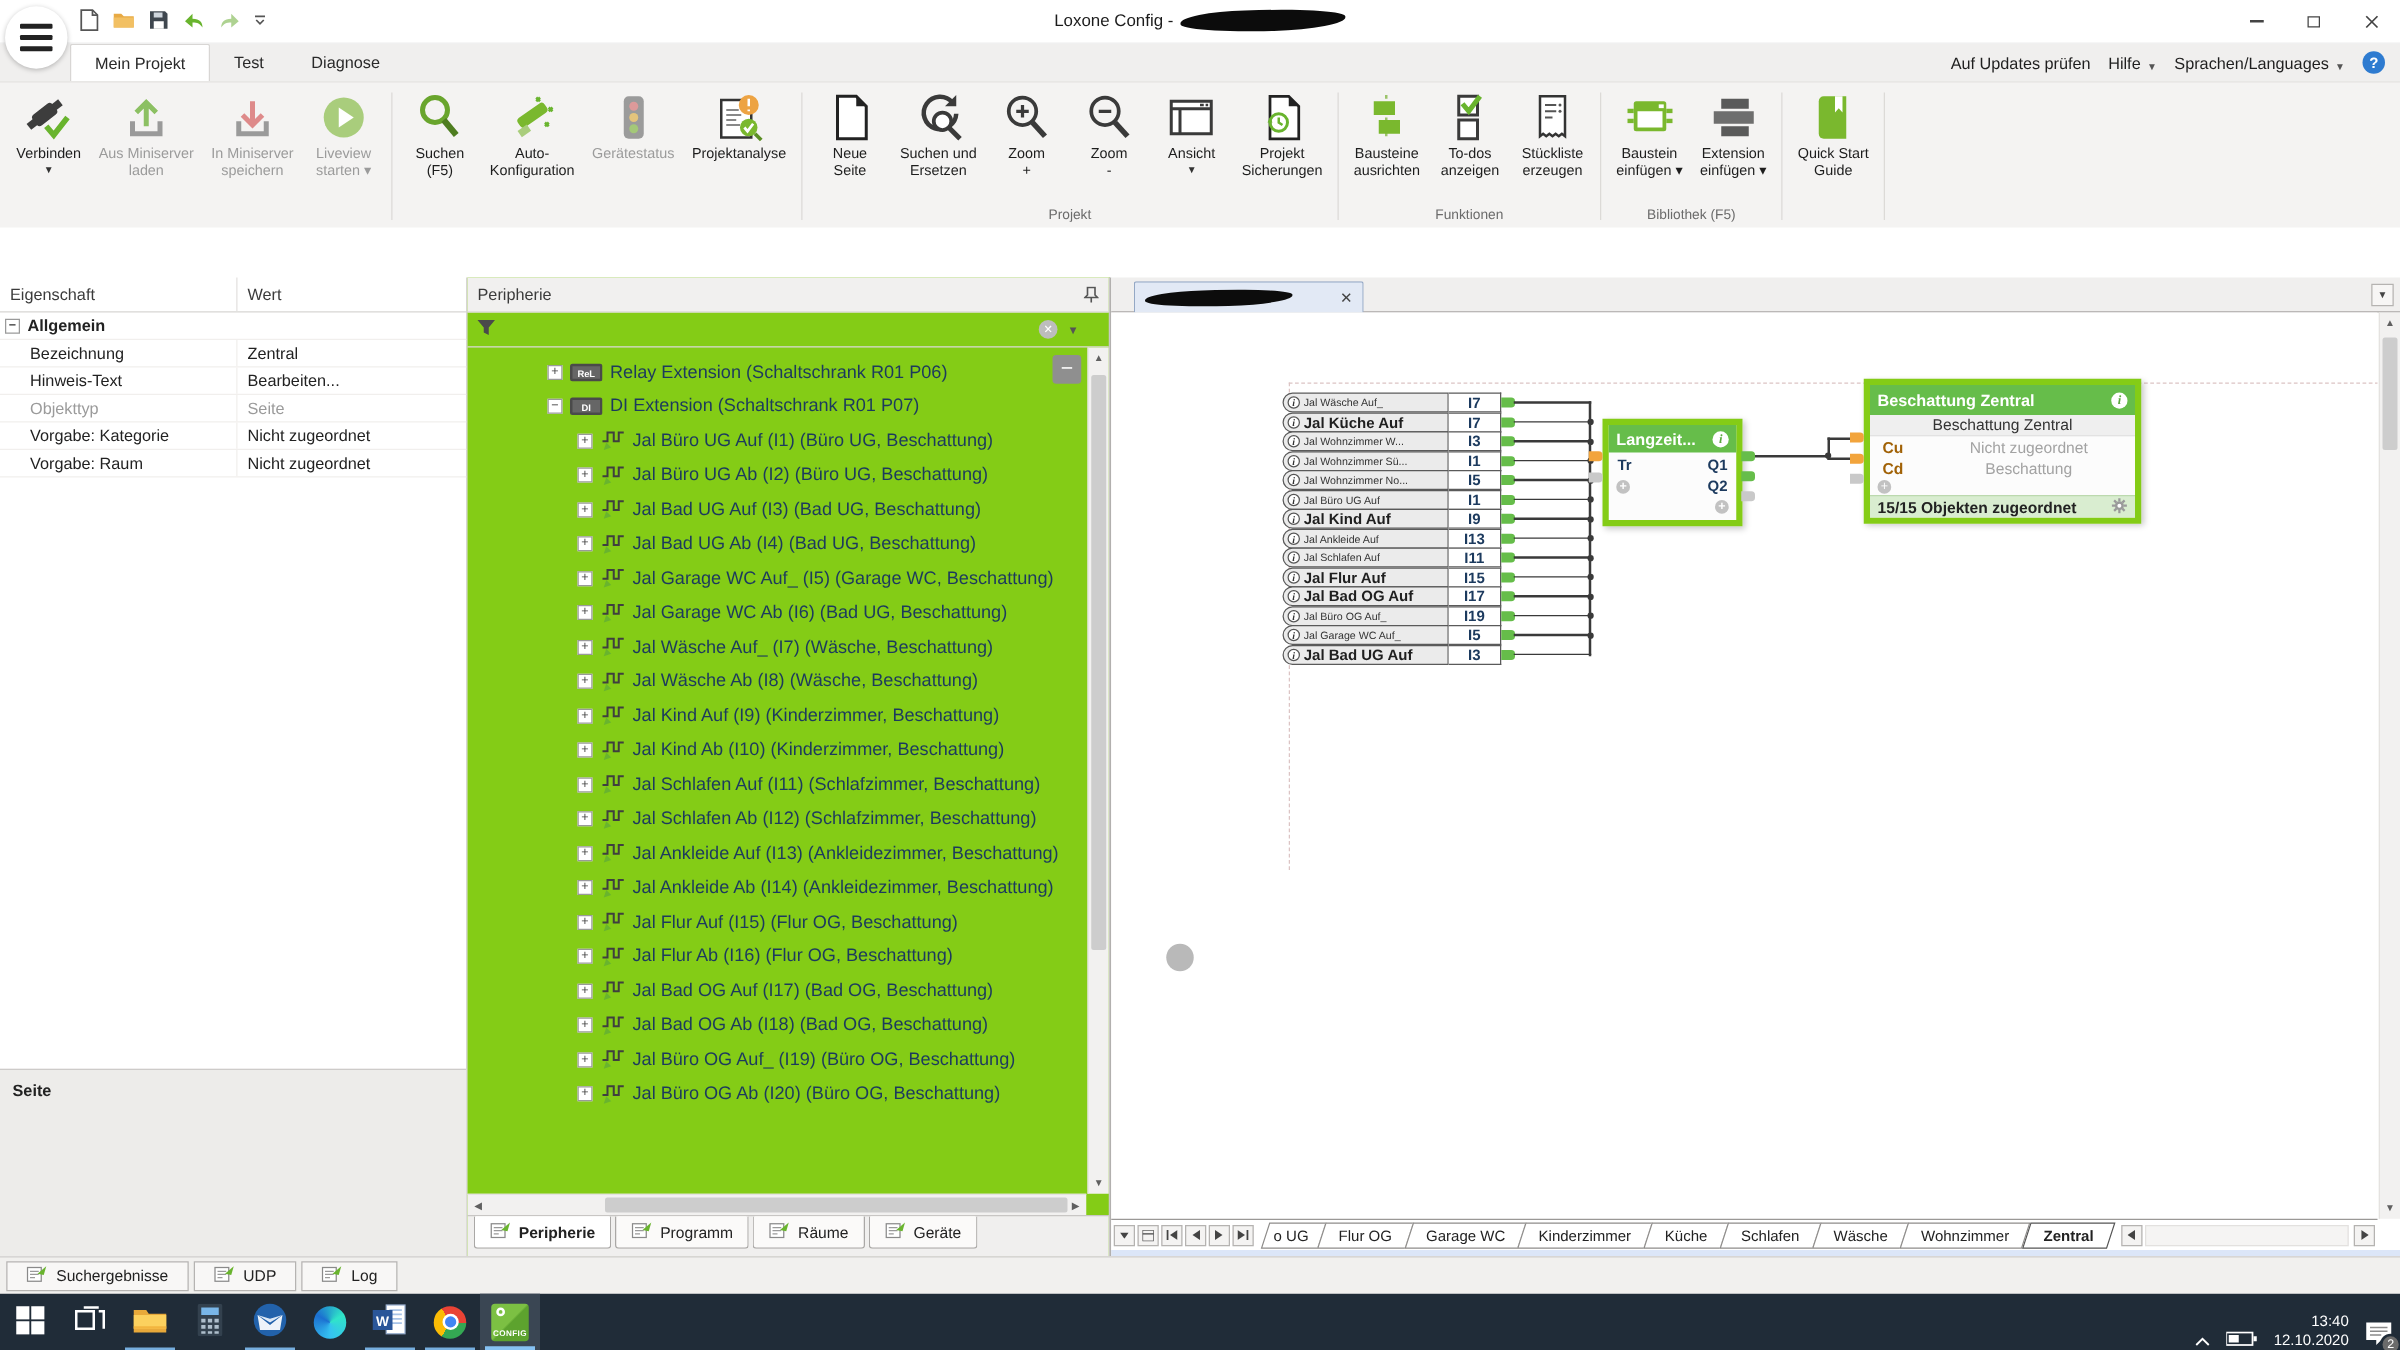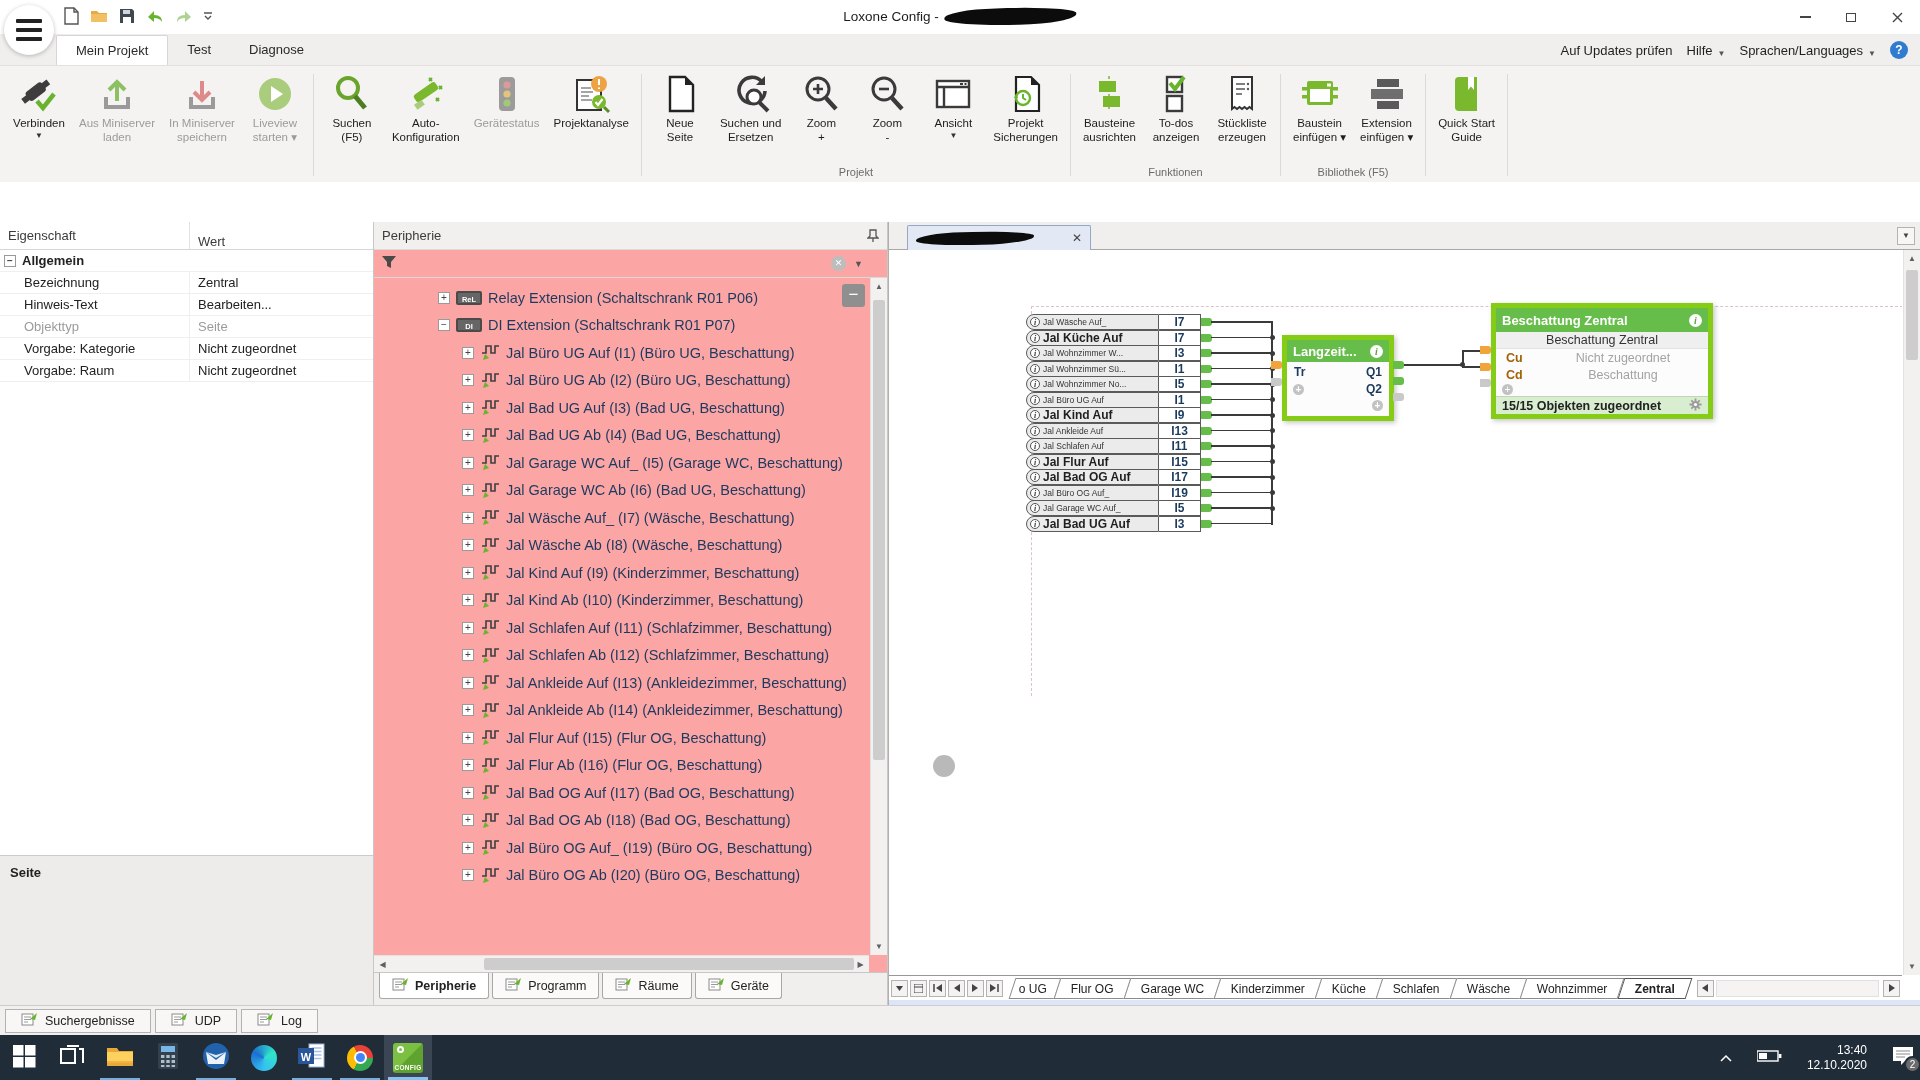--- a/index.html
+++ b/index.html
@@ -52,33 +52,33 @@
 .ss-sep{margin:0 12px;color:#777}
 .blob-status{width:168px;height:20px}
 .ss-suffix{margin-left:2px;color:#3a3a3a;font-size:13.5px}
 
 
 #main{position:absolute;left:0;top:222px;width:1920px;height:783px}
 .panel-head{height:28px;background:#f1f0ef;border-bottom:1px solid #dbd9d7;display:flex;align-items:center;justify-content:space-between;padding:0 8px;font-size:13px;color:#3b3b3b}
 .pinbtn{cursor:pointer;display:flex;align-items:center}
 
 #props{position:absolute;left:0;top:0;width:374px;height:783px;background:#fff;border-right:1px solid #c9c7c5}
-#propcols{height:28px;display:flex;align-items:flex-end;font-size:13px;color:#3b3b3b;border-bottom:1px solid #d8d6d4}
+#propcols{height:28px;display:flex;align-items:center;font-size:13px;color:#3b3b3b;border-bottom:1px solid #d8d6d4}
 #propcols .c1{width:190px;padding-left:8px;border-right:1px solid #e3e1df;height:100%;display:flex;align-items:center}
 #propcols .c2{flex:1;padding-left:8px}
 .prow{height:22px;display:flex;align-items:center;border-bottom:1px solid #f1efed;font-size:13px;cursor:default}
 .prow .pname{width:190px;padding-left:24px;border-right:1px solid #f1efed;height:100%;display:flex;align-items:center;color:#222}
 .prow .pval{flex:1;padding-left:8px;color:#222}
 .prow.muted .pname,.prow.muted .pval{color:#9b9b9b}
 .prow.group{font-weight:bold}
 .prow.group .pname{padding-left:4px;border-right:none}
 .expbox{width:12px;height:12px;border:1px solid #9a9a9a;background:#fff;font-size:10px;line-height:10px;text-align:center;color:#444;margin-right:6px;flex:none;cursor:pointer}
 #propdesc{position:absolute;left:0;right:0;top:633px;bottom:0;background:#edecea;border-top:1px solid #cdcbc9;padding:9px 10px;font-size:13px;font-weight:bold;color:#222}
 
-#treepanel{position:absolute;left:374px;top:0;width:514px;height:783px;background:#fca5a5;border-right:1px solid #c9c7c5}
+#treepanel{position:absolute;left:374px;top:0;width:514px;height:783px;background:#84cc16;border-right:1px solid #c9c7c5}
 #filterrow{height:28px;border-bottom:1px solid #dbd9d7;display:flex;align-items:center;padding:0 24px 0 7px;gap:8px}
 #filterinput{flex:1;height:20px;border:none;outline:none;background:transparent}
 #filterclear{width:15px;height:15px;border-radius:50%;background:#bdbdbd;color:#fff;font-size:9px;line-height:15px;text-align:center;cursor:pointer}
 #filterdrop{font-size:9px;color:#555;cursor:pointer}
 #treerows{position:absolute;left:0;top:56px;right:18px;bottom:50px;overflow:hidden;padding-top:6px}
 .trow{height:27.5px;display:flex;align-items:center;font-size:14.5px;color:#1c3a5e;white-space:nowrap;cursor:pointer}
 .trow .ticon{margin:0 6px 0 0;display:flex;align-items:center}
 .trow .tlabel{overflow:hidden}
 #collapsebtn{position:absolute;right:22px;top:62px;width:23px;height:23px;background:#8f8f8f;border-radius:3px;color:#fff;font-size:17px;line-height:21px;text-align:center;cursor:pointer;z-index:5}
 .vscroll{position:absolute;width:17px;background:#f2f1f0;border-left:1px solid #e4e2e0}
@@ -154,21 +154,21 @@
 #graydot{position:absolute;left:44px;top:505px;width:22px;height:22px;border-radius:50%;background:#b9b9b9}
 
 
 #bottombar{position:absolute;left:0;top:1005px;width:1920px;height:30px;background:#f1f0ee;border-top:1px solid #cfcdcb;display:flex;align-items:center;padding-left:5px;gap:4px}
 .btab{height:24px;background:#f8f7f6;border:1px solid #b5b3b1;display:flex;align-items:center;gap:7px;padding:0 15px;font-size:12.5px;color:#222;cursor:pointer}
 #taskbar{position:absolute;left:0;top:1035px;width:1920px;height:45px;background:#202c38;display:flex;align-items:stretch}
 .slot{width:48px;height:45px;display:flex;align-items:center;justify-content:center;position:relative;cursor:pointer}
 .slot.active{background:#3a4653}
 .slot .uline{position:absolute;bottom:0;left:4px;right:4px;height:2.5px;background:#76aede}
 .slot.active .uline{height:3px;background:#86c2f2}
-#tray{position:absolute;right:6px;top:0;height:45px;display:flex;align-items:center;gap:25px;color:#fff}
+#tray{position:absolute;right:6px;top:0;height:45px;display:flex;align-items:flex-end;gap:13px;color:#fff}
 #trayclock{text-align:right;font-size:12px;line-height:15px;cursor:default}
 #notif{position:relative;cursor:pointer}
 #notifbadge{position:absolute;right:-7px;bottom:-4px;width:17px;height:17px;border-radius:50%;background:#6b6b6b;border:2px solid #202c38;color:#fff;font-size:10px;display:flex;align-items:center;justify-content:center}
 .cfgicon{width:30px;height:30px;border-radius:3px;background:linear-gradient(135deg,#7cc043 48%,#5da32e 52%);position:relative}
 .cfgicon .cfgtext{position:absolute;bottom:2px;left:0;right:0;text-align:center;font-size:6.5px;font-weight:bold;color:#fff;letter-spacing:.3px}
 .cfgicon .cfggear{position:absolute;top:3px;left:4px;width:7px;height:7px;border-radius:50%;border:2px solid #fff}
 .chrome{width:26px;height:26px;border-radius:50%;background:conic-gradient(from -30deg,#ea4335 0 120deg,#34a853 0 240deg,#fbbc05 0 360deg);display:flex;align-items:center;justify-content:center}
 .cwhite{width:13px;height:13px;border-radius:50%;background:#fff;display:flex;align-items:center;justify-content:center}
 .cblue{width:9px;height:9px;border-radius:50%;background:#4285f4}
 .edge{width:26px;height:26px;border-radius:50%;background:conic-gradient(from 180deg,#35c1f1,#1b6fd0,#30e5c8,#35c1f1)}

